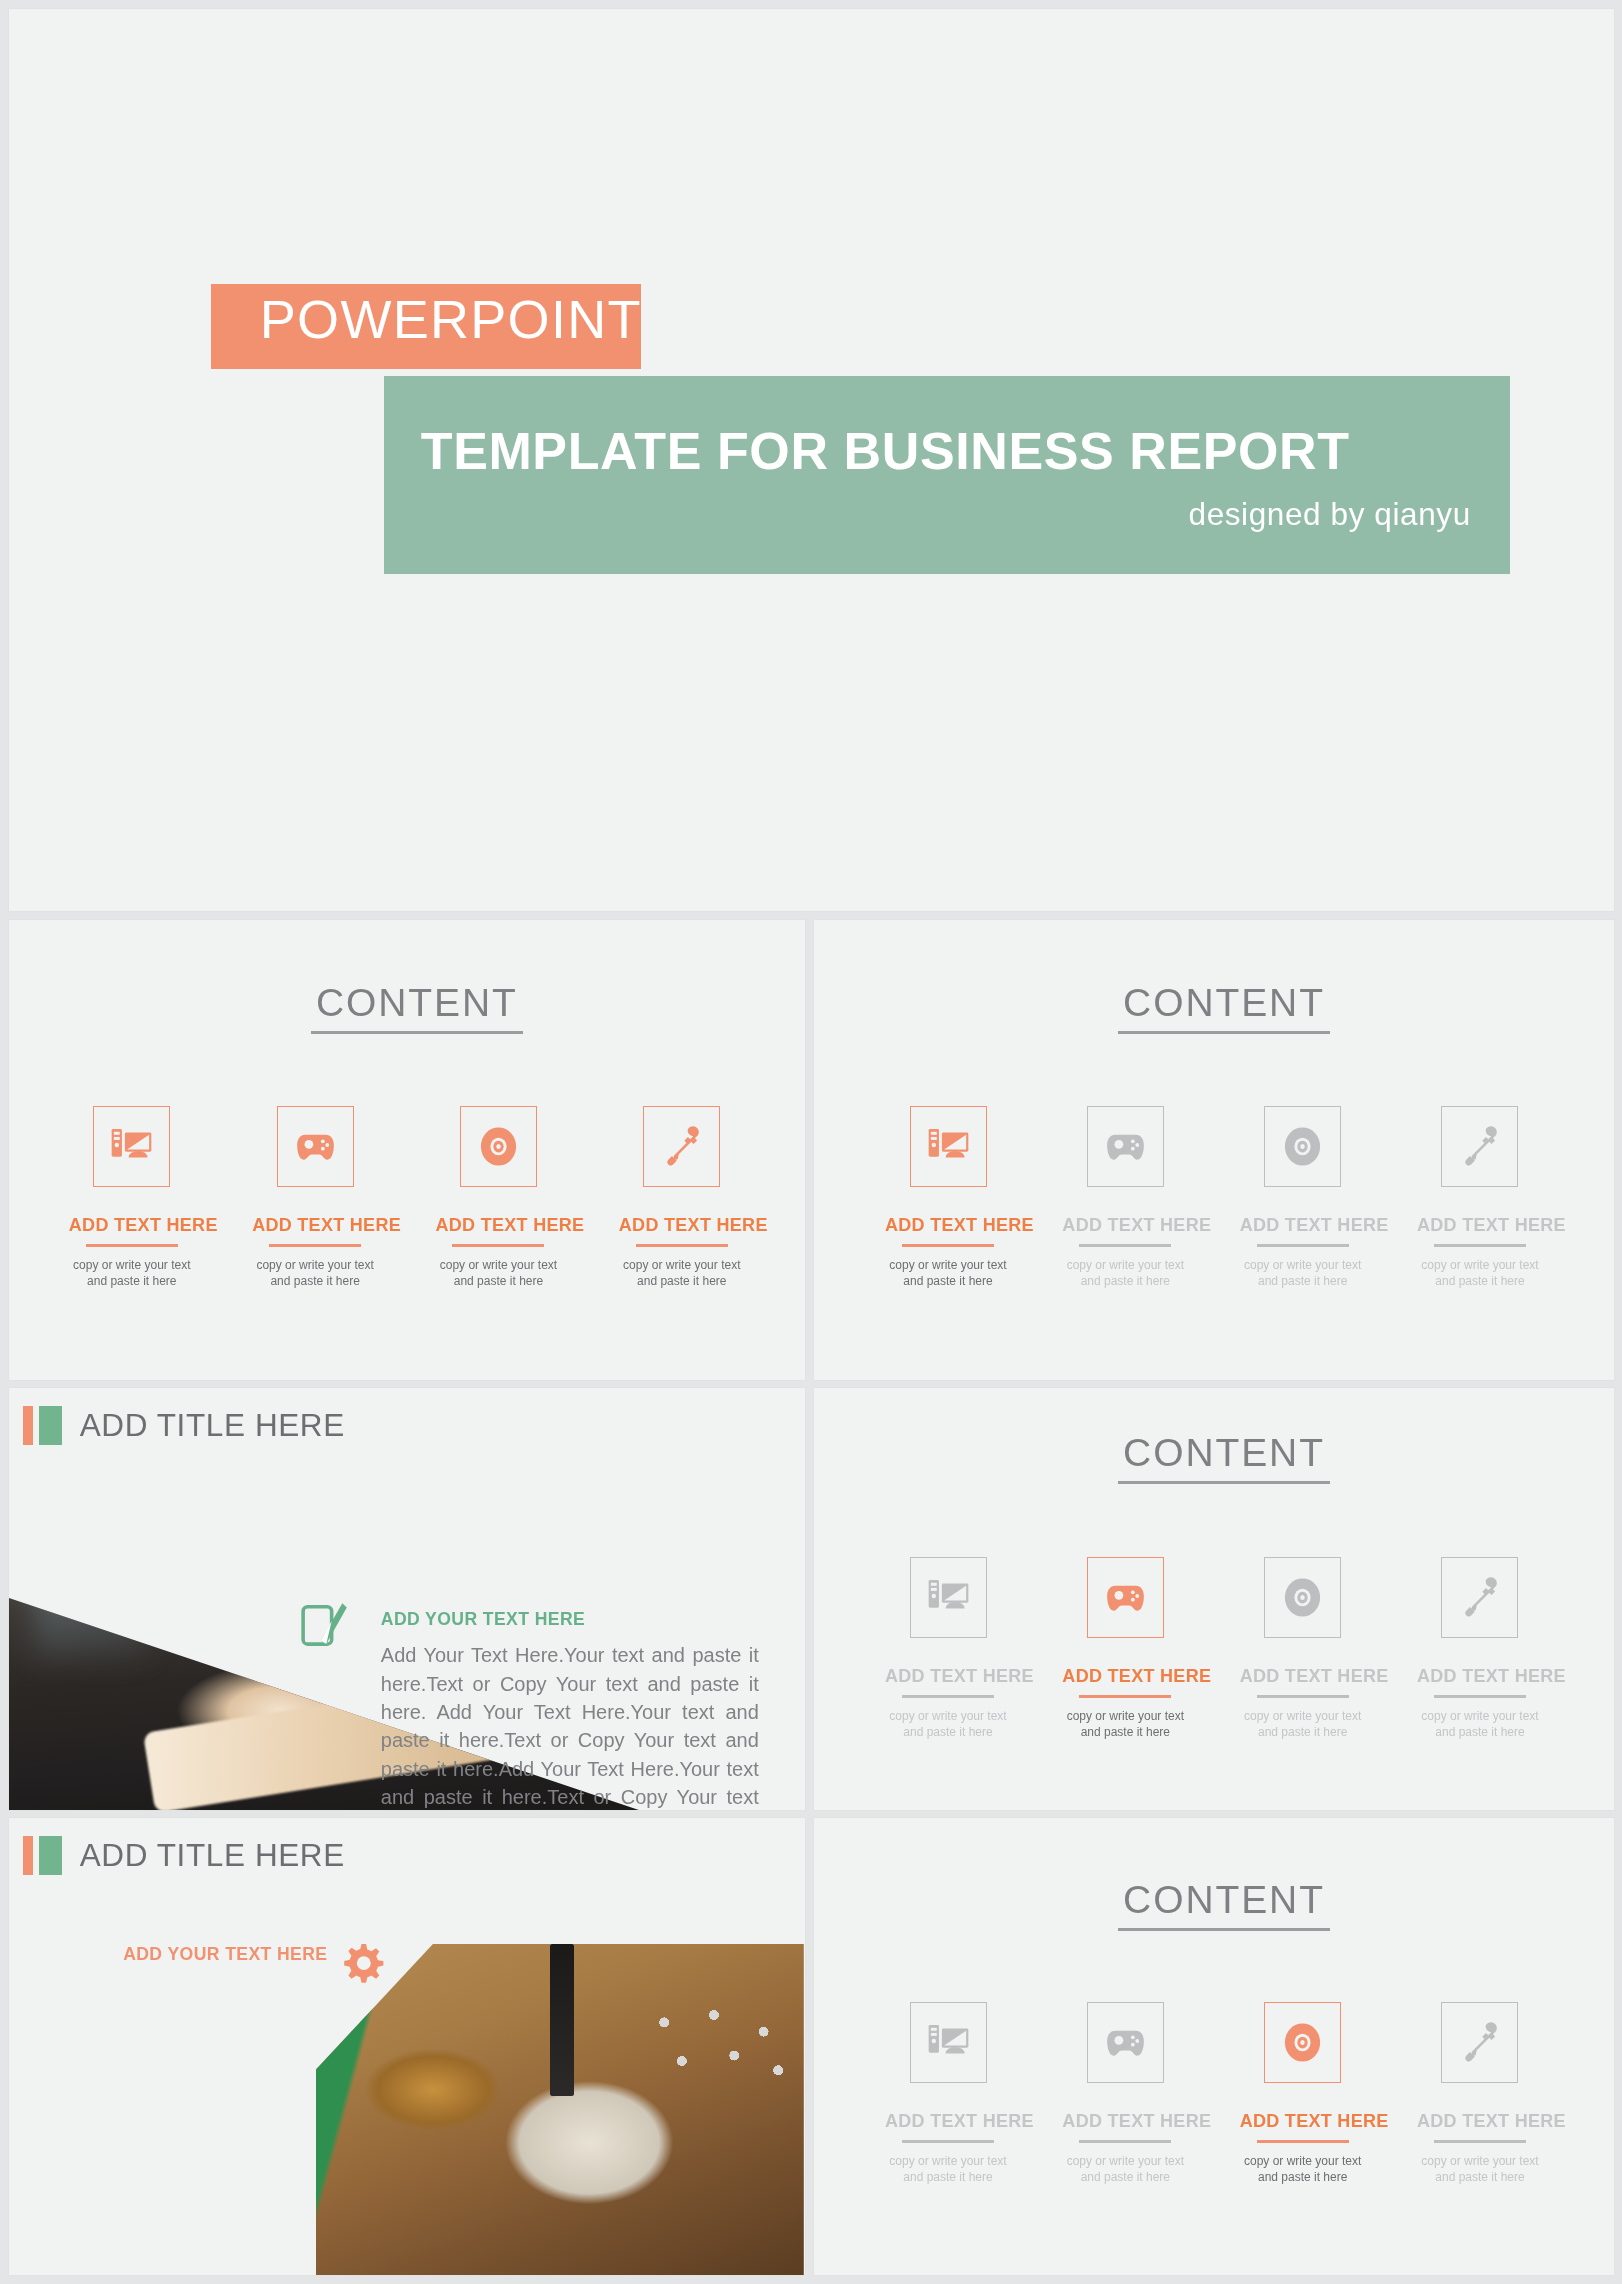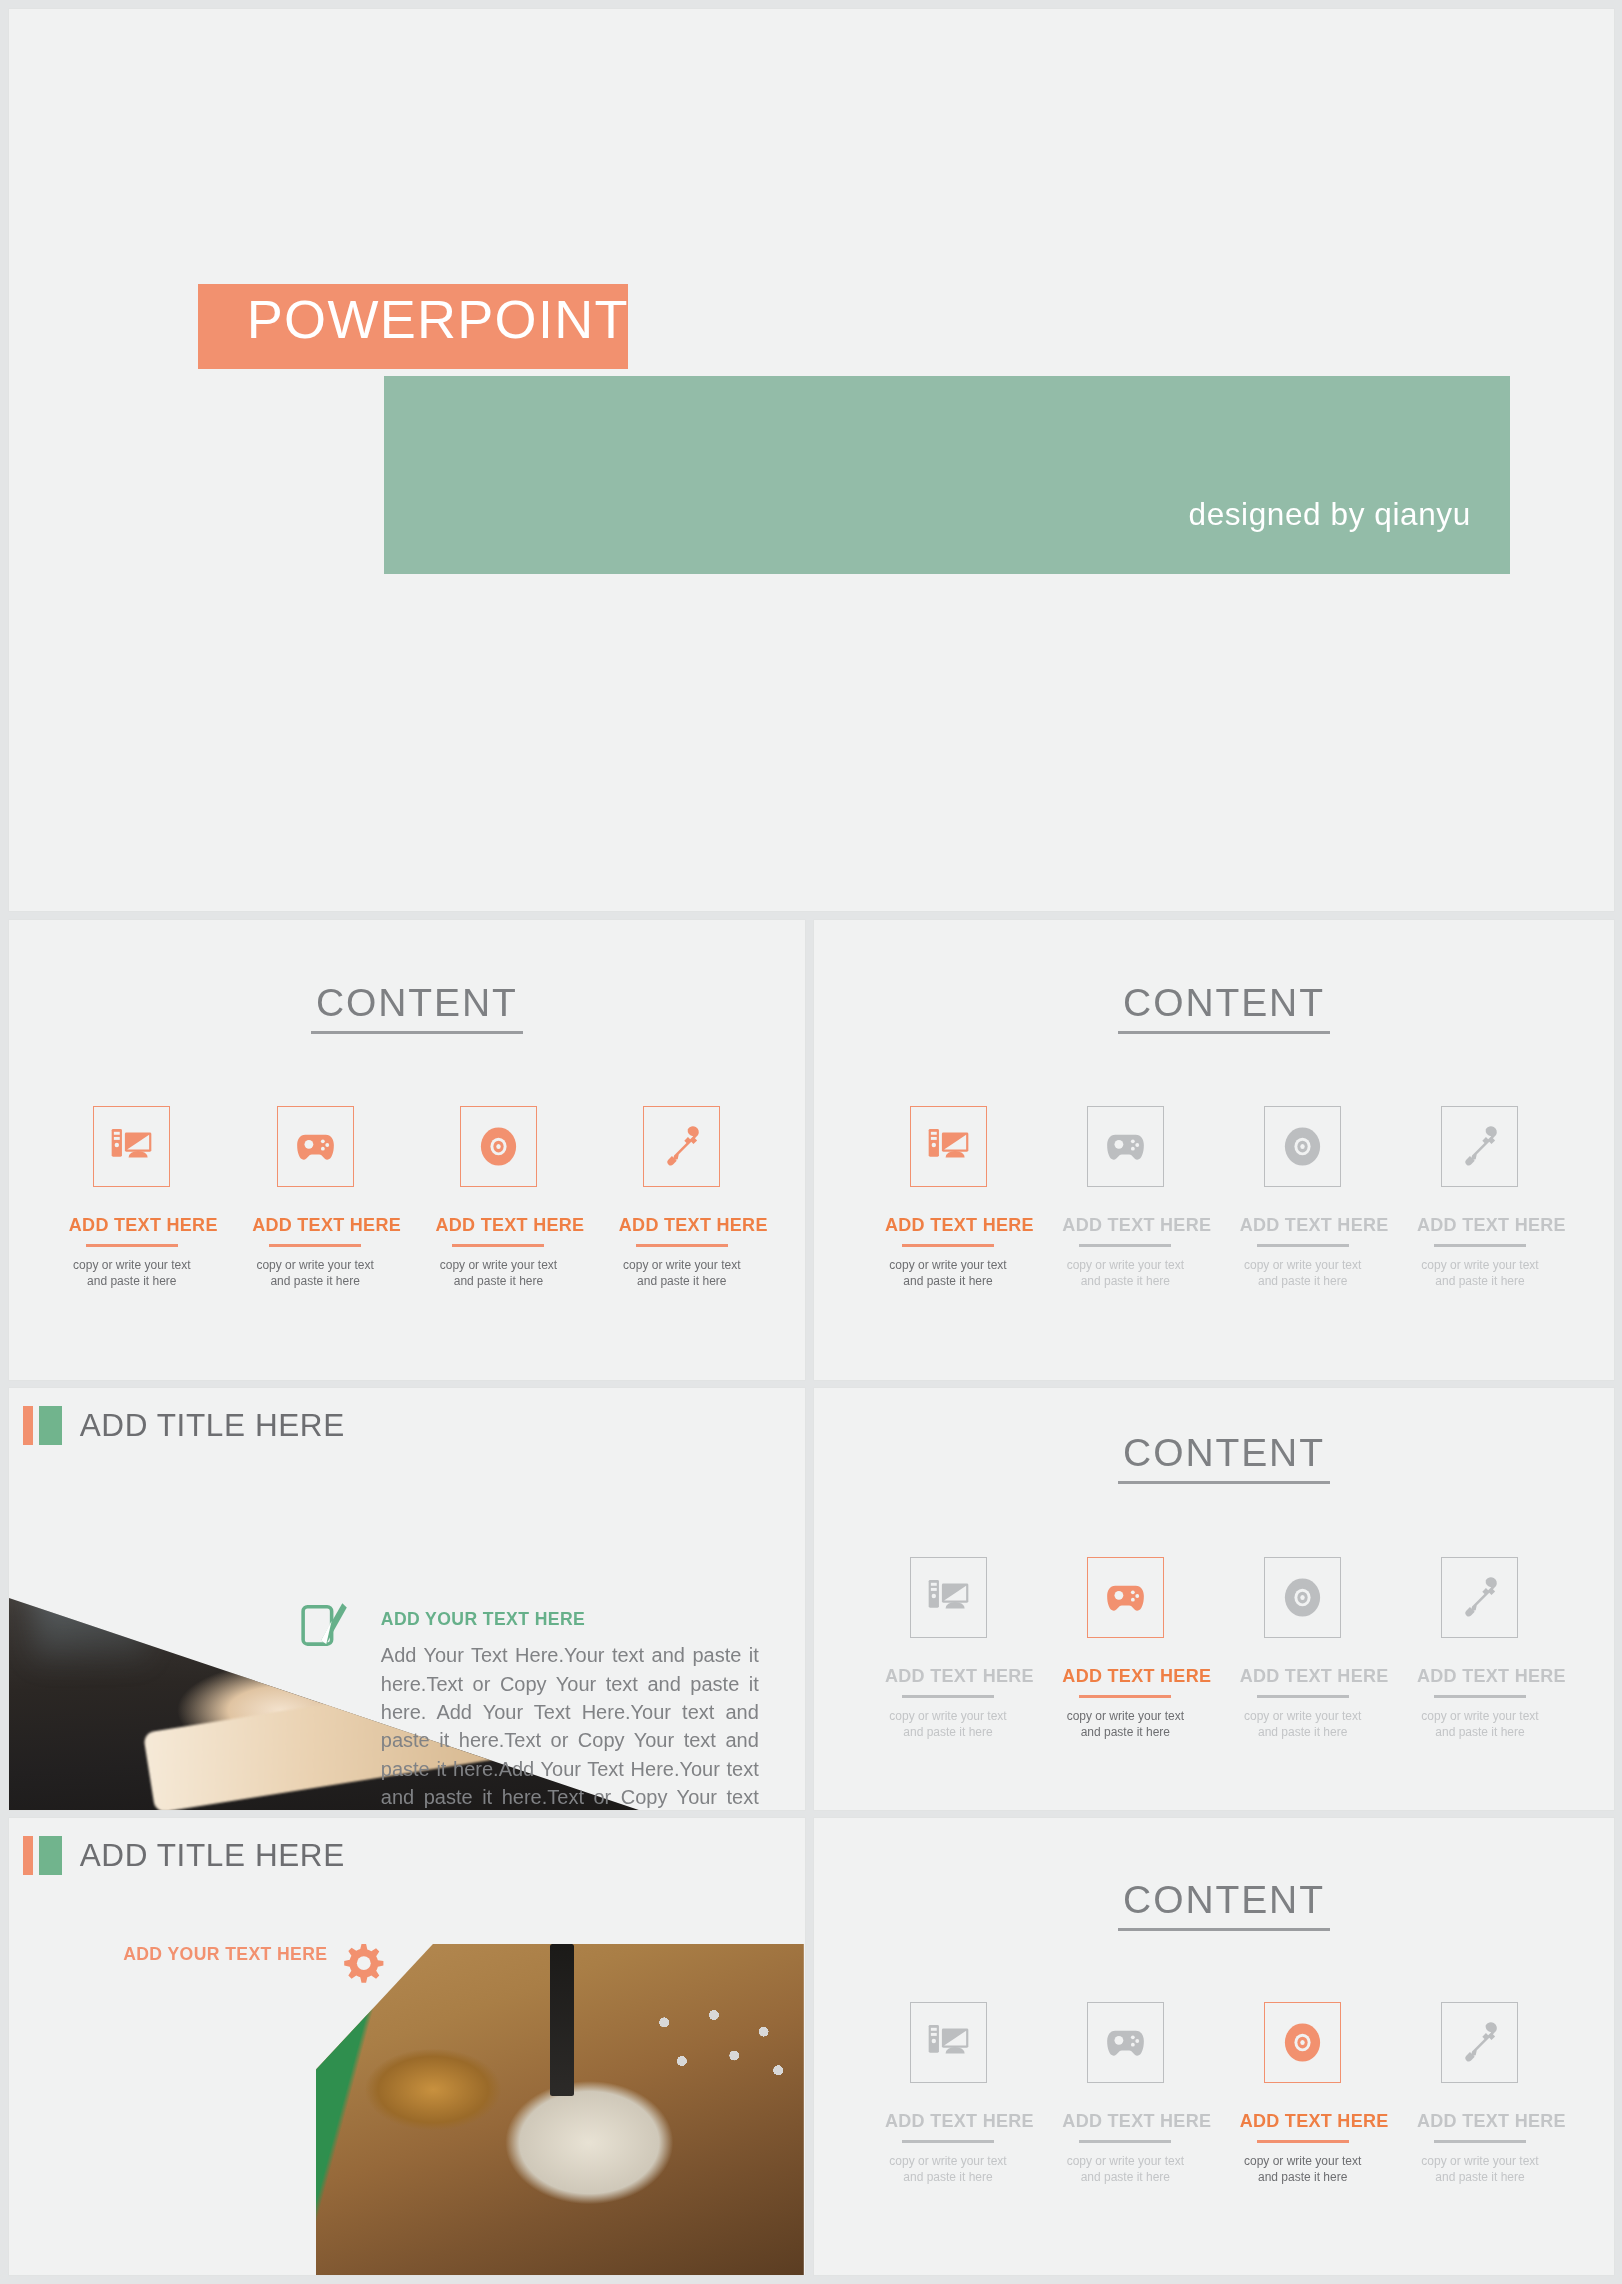--- a/index.html
+++ b/index.html
@@ -28,21 +28,21 @@
   .s-c1     { left: 8.8px;   top: 920px; width: 796px; height: 460px; }
   .s-c2     { left: 814px; top: 920px; width: 800px; height: 460px; }
   .s-t1     { left: 8.8px;   top: 1388px; width: 796px; height: 422px; }
   .s-c3     { left: 814px; top: 1388px; width: 800px; height: 422px; }
   .s-t2     { left: 8.8px;   top: 1818px; width: 796px; height: 457px; }
   .s-c4     { left: 814px; top: 1818px; width: 800px; height: 457px; }
 
   
   .hero-orange {
     position: absolute;
-    left: 189px; top: 275px;
+    left: 202px; top: 275px;
     width: 430px; height: 85px;
     background: #f2916f;
   }
   .hero-orange .ppt-word {
     position: absolute;
     left: 49px; top: 6.3px;
     width: 567px;
     color: #ffffff;
     font-size: 54px;
     font-weight: 300;
@@ -235,20 +235,21 @@
 </head>
 <body>
 
 <div class="deck">
 
   <div class="slide s-hero">
     <div class="hero-orange">
       <div class="ppt-word">POWERPOINT</div>
     </div>
     <div class="hero-green">
+      <div class="main-title">TEMPLATE FOR BUSINESS REPORT</div>
       <div class="sub-title">designed by qianyu</div>
     </div>
   </div>
 
   <div class="slide s-c1">
     <div class="ct-head" style="top:63px;">
       <div class="ct-title">CONTENT</div>
       <div class="ct-rule"></div>
     </div>
     <div class="cards" style="left:60px; right:60px; top:186px;">

